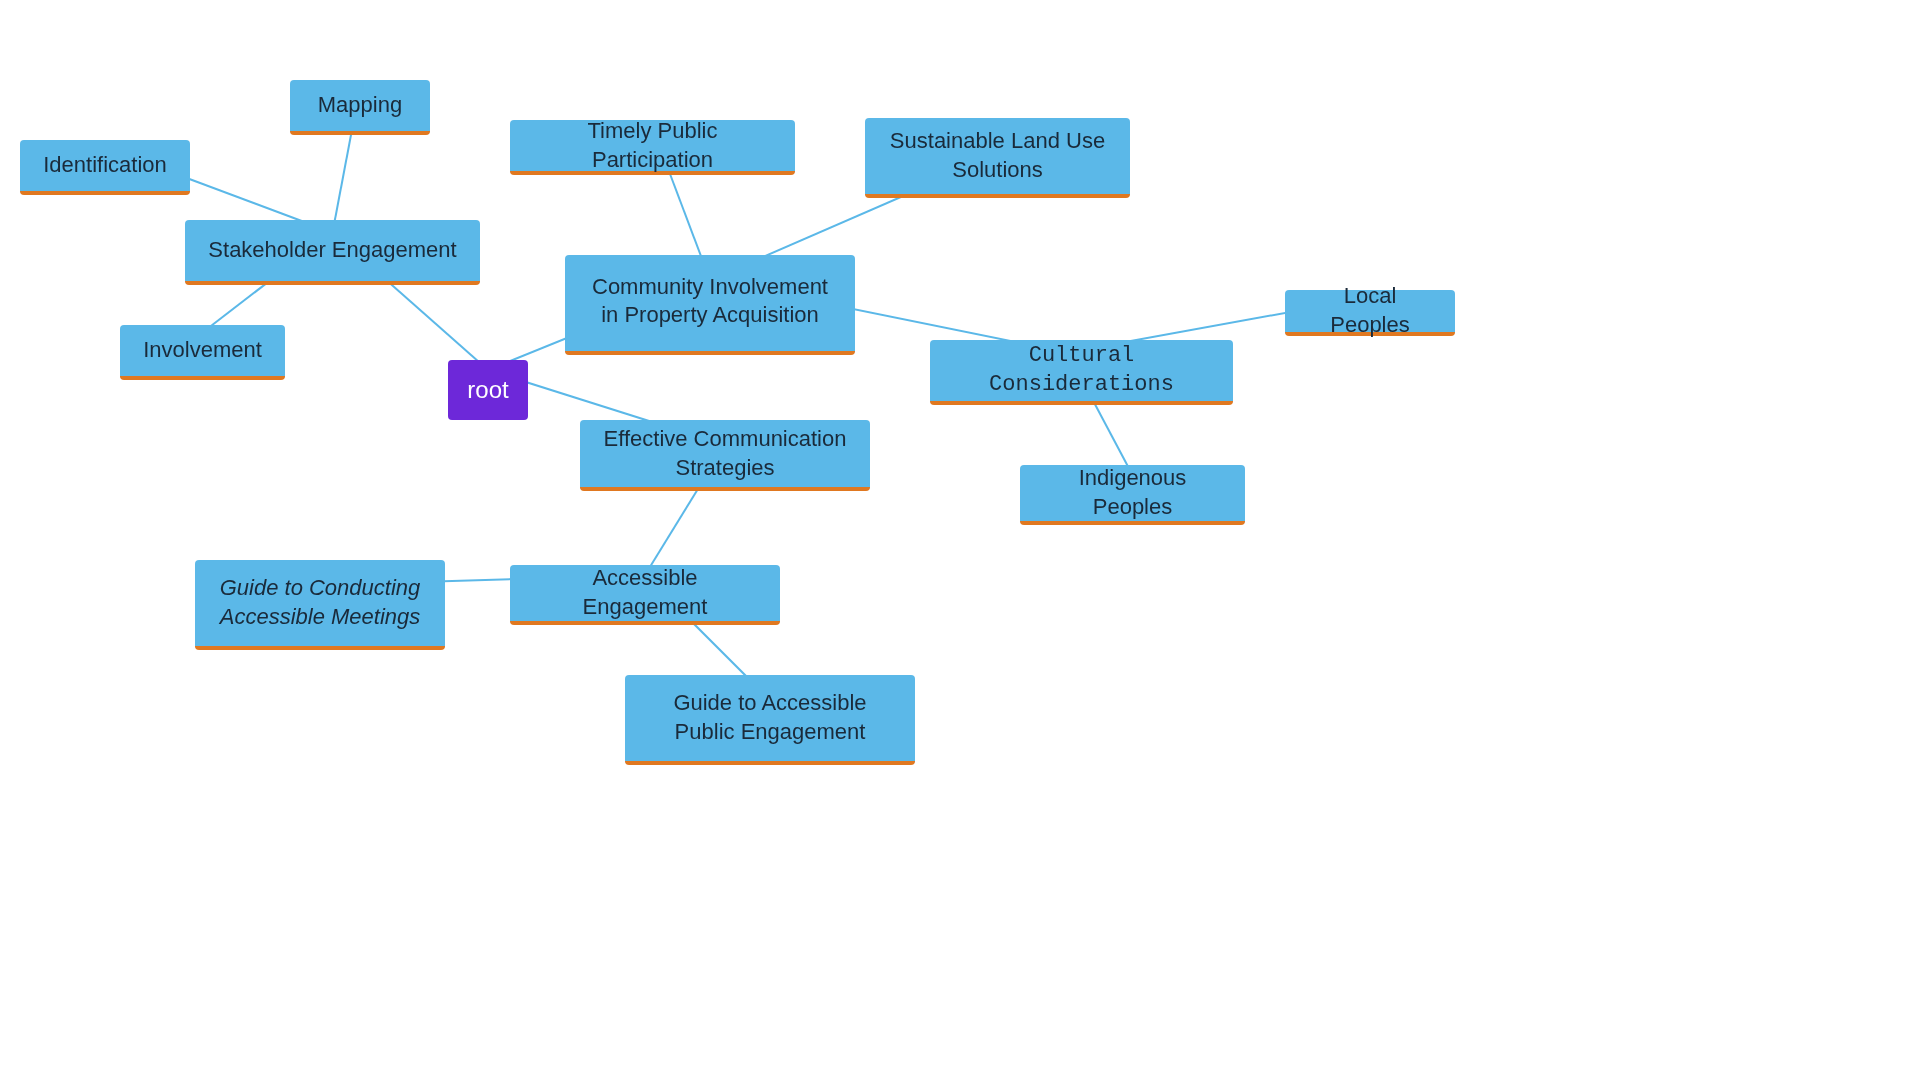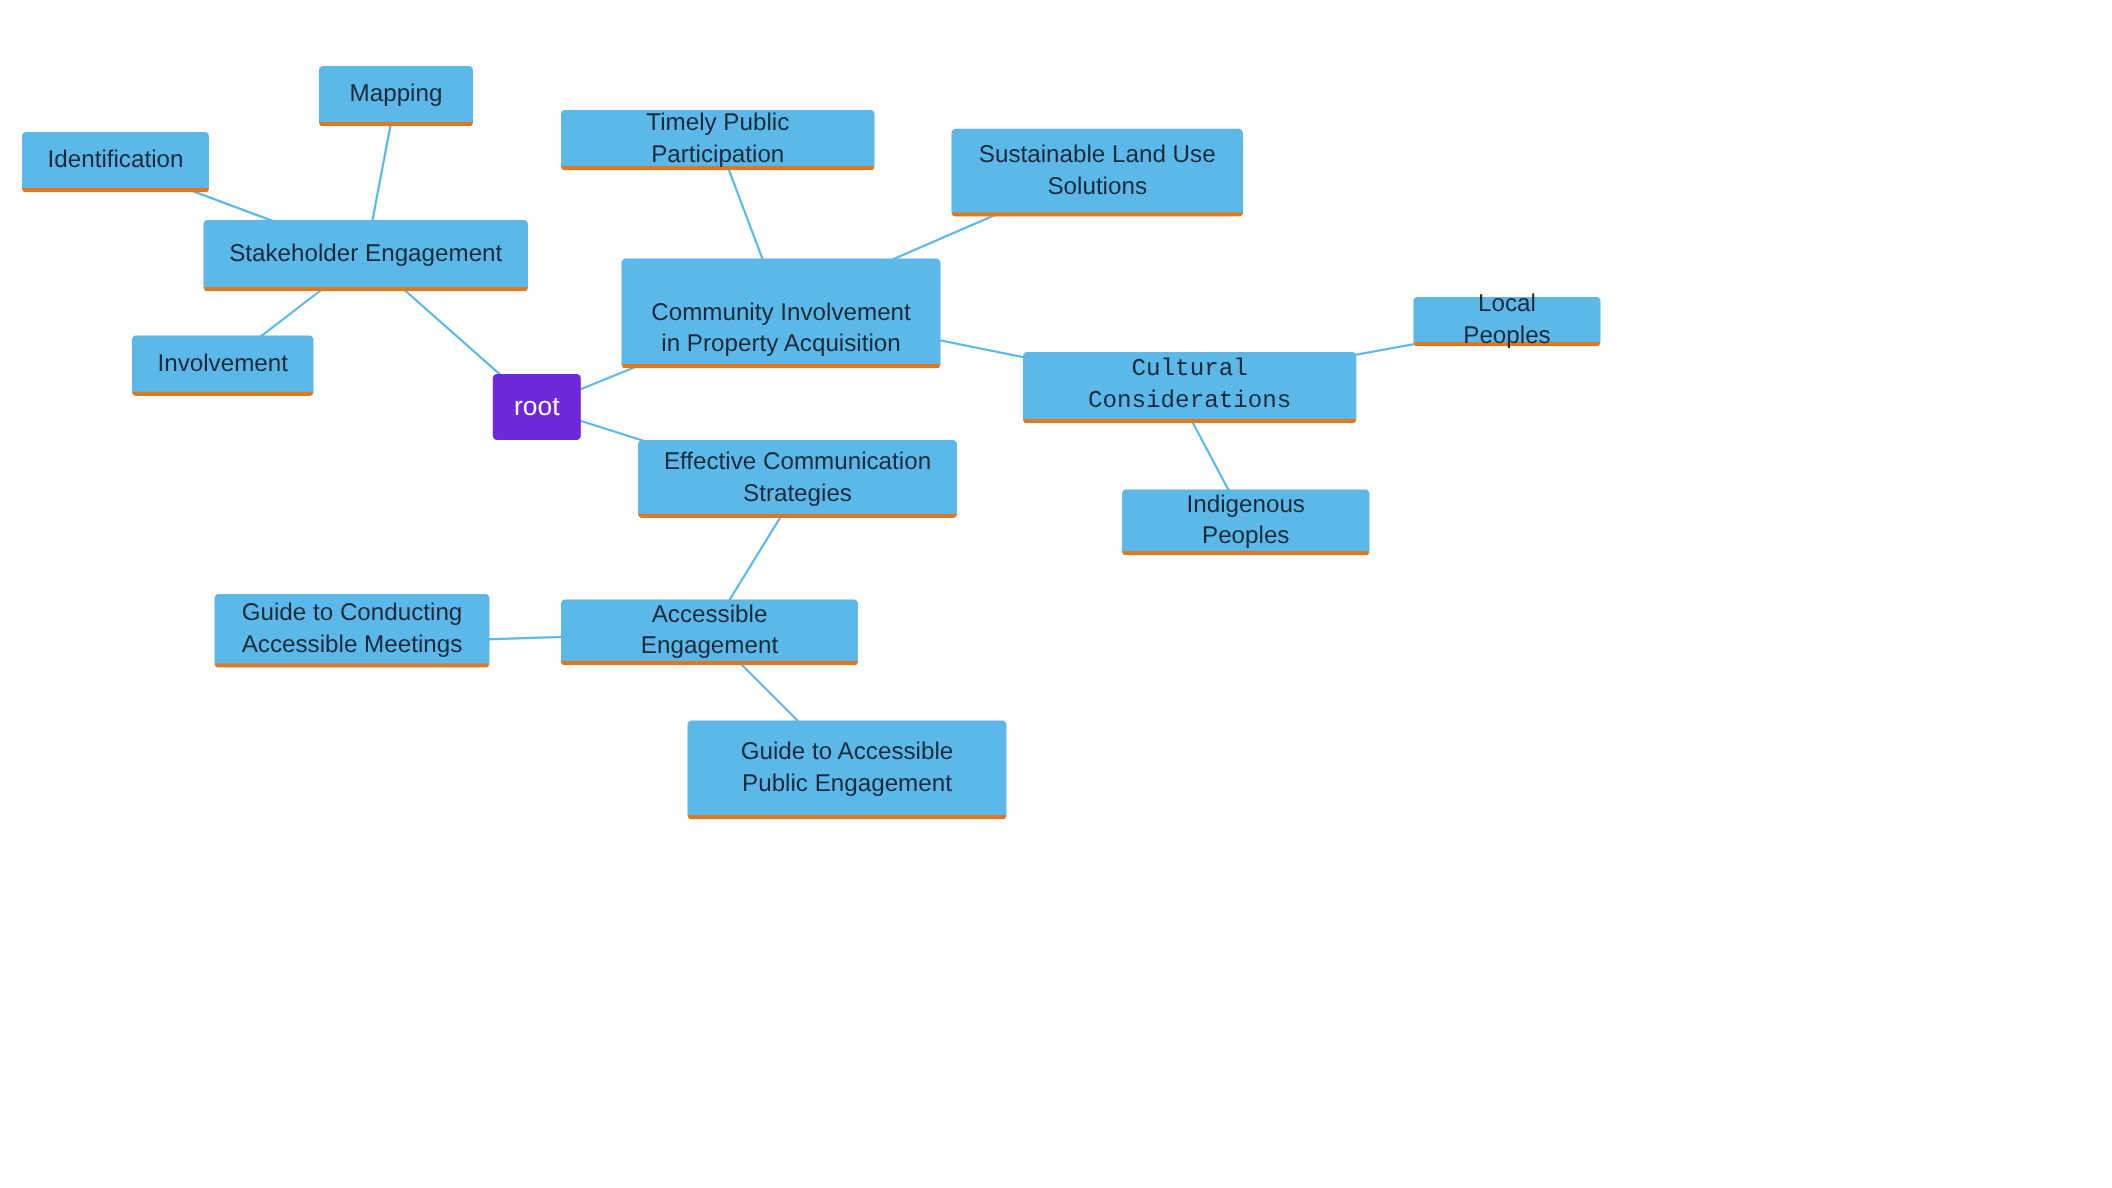--- a/index.html
+++ b/index.html
@@ -23,23 +23,24 @@
       background: #5bb8e8;
       border-bottom: 4px solid #e07820;
       border-radius: 4px;
       color: #1a2a3a;
       font-size: 22px;
       font-weight: 400;
       text-align: center;
       display: flex;
       align-items: center;
       justify-content: center;
-      padding: 4px 18px;
+      padding: 21px 18px;
       cursor: pointer;
       line-height: 1.3;
+      margin-top: 20px;
     }
     .node.root {
       background: #6d28d9;
       color: #ffffff;
       font-size: 24px;
       font-weight: 500;
       border-bottom: none;
       border-radius: 4px;
     }
   </style>
@@ -84,21 +85,21 @@
 </div>
 
 <div class="node" style="left:510px;top:100px;width:285px;height:55px;">
   <span>Timely Public Participation</span>
 </div>
 
 <div class="node" style="left:565px;top:235px;width:290px;height:100px;align-items:flex-end;">
   <span>Community Involvement in Property Acquisition</span>
 </div>
 
-<div class="node" style="left:865px;top:117px;width:265px;height:80px;">
+<div class="node" style="left:865px;top:98px;width:265px;height:80px;">
   <span>Sustainable Land Use Solutions</span>
 </div>
 
 <div class="node" style="left:930px;top:320px;width:303px;height:65px;font-family:Liberation Mono, monospace;">
   <span>Cultural Considerations</span>
 </div>
 
 <div class="node" style="left:1285px;top:270px;width:170px;height:45px;">
   <span>Local Peoples</span>
 </div>
@@ -108,19 +109,19 @@
 </div>
 
 <div class="node" style="left:580px;top:400px;width:290px;height:71px;">
   <span>Effective Communication Strategies</span>
 </div>
 
 <div class="node" style="left:510px;top:545px;width:270px;height:60px;">
   <span>Accessible Engagement</span>
 </div>
 
-<div class="node" style="left:195px;top:540px;width:250px;height:67px;">
+<div class="node" style="left:195px;top:540px;width:250px;height:90px;font-style:italic;">
   <span>Guide to Conducting Accessible Meetings</span>
 </div>
 
 <div class="node" style="left:625px;top:655px;width:290px;height:90px;">
   <span>Guide to Accessible Public Engagement</span>
 </div>
 
 </body></html>

